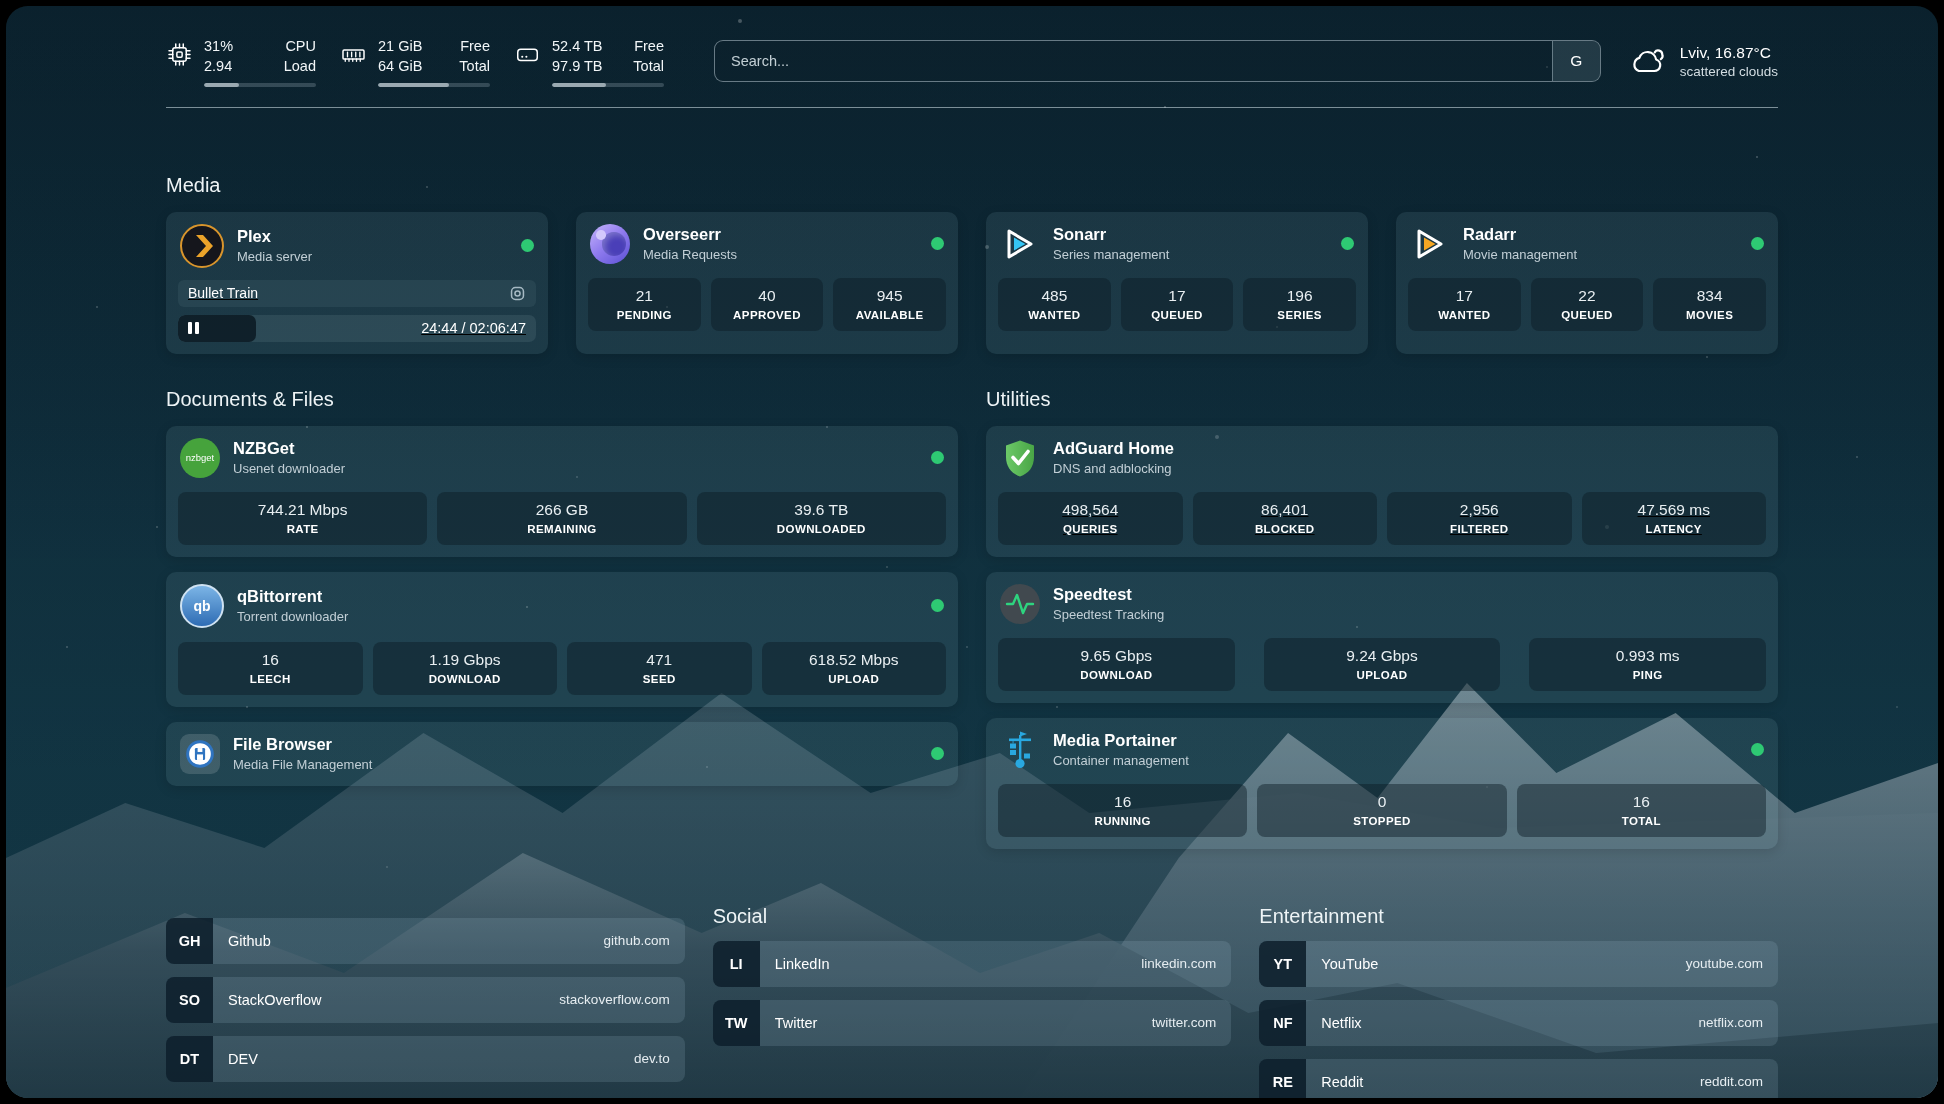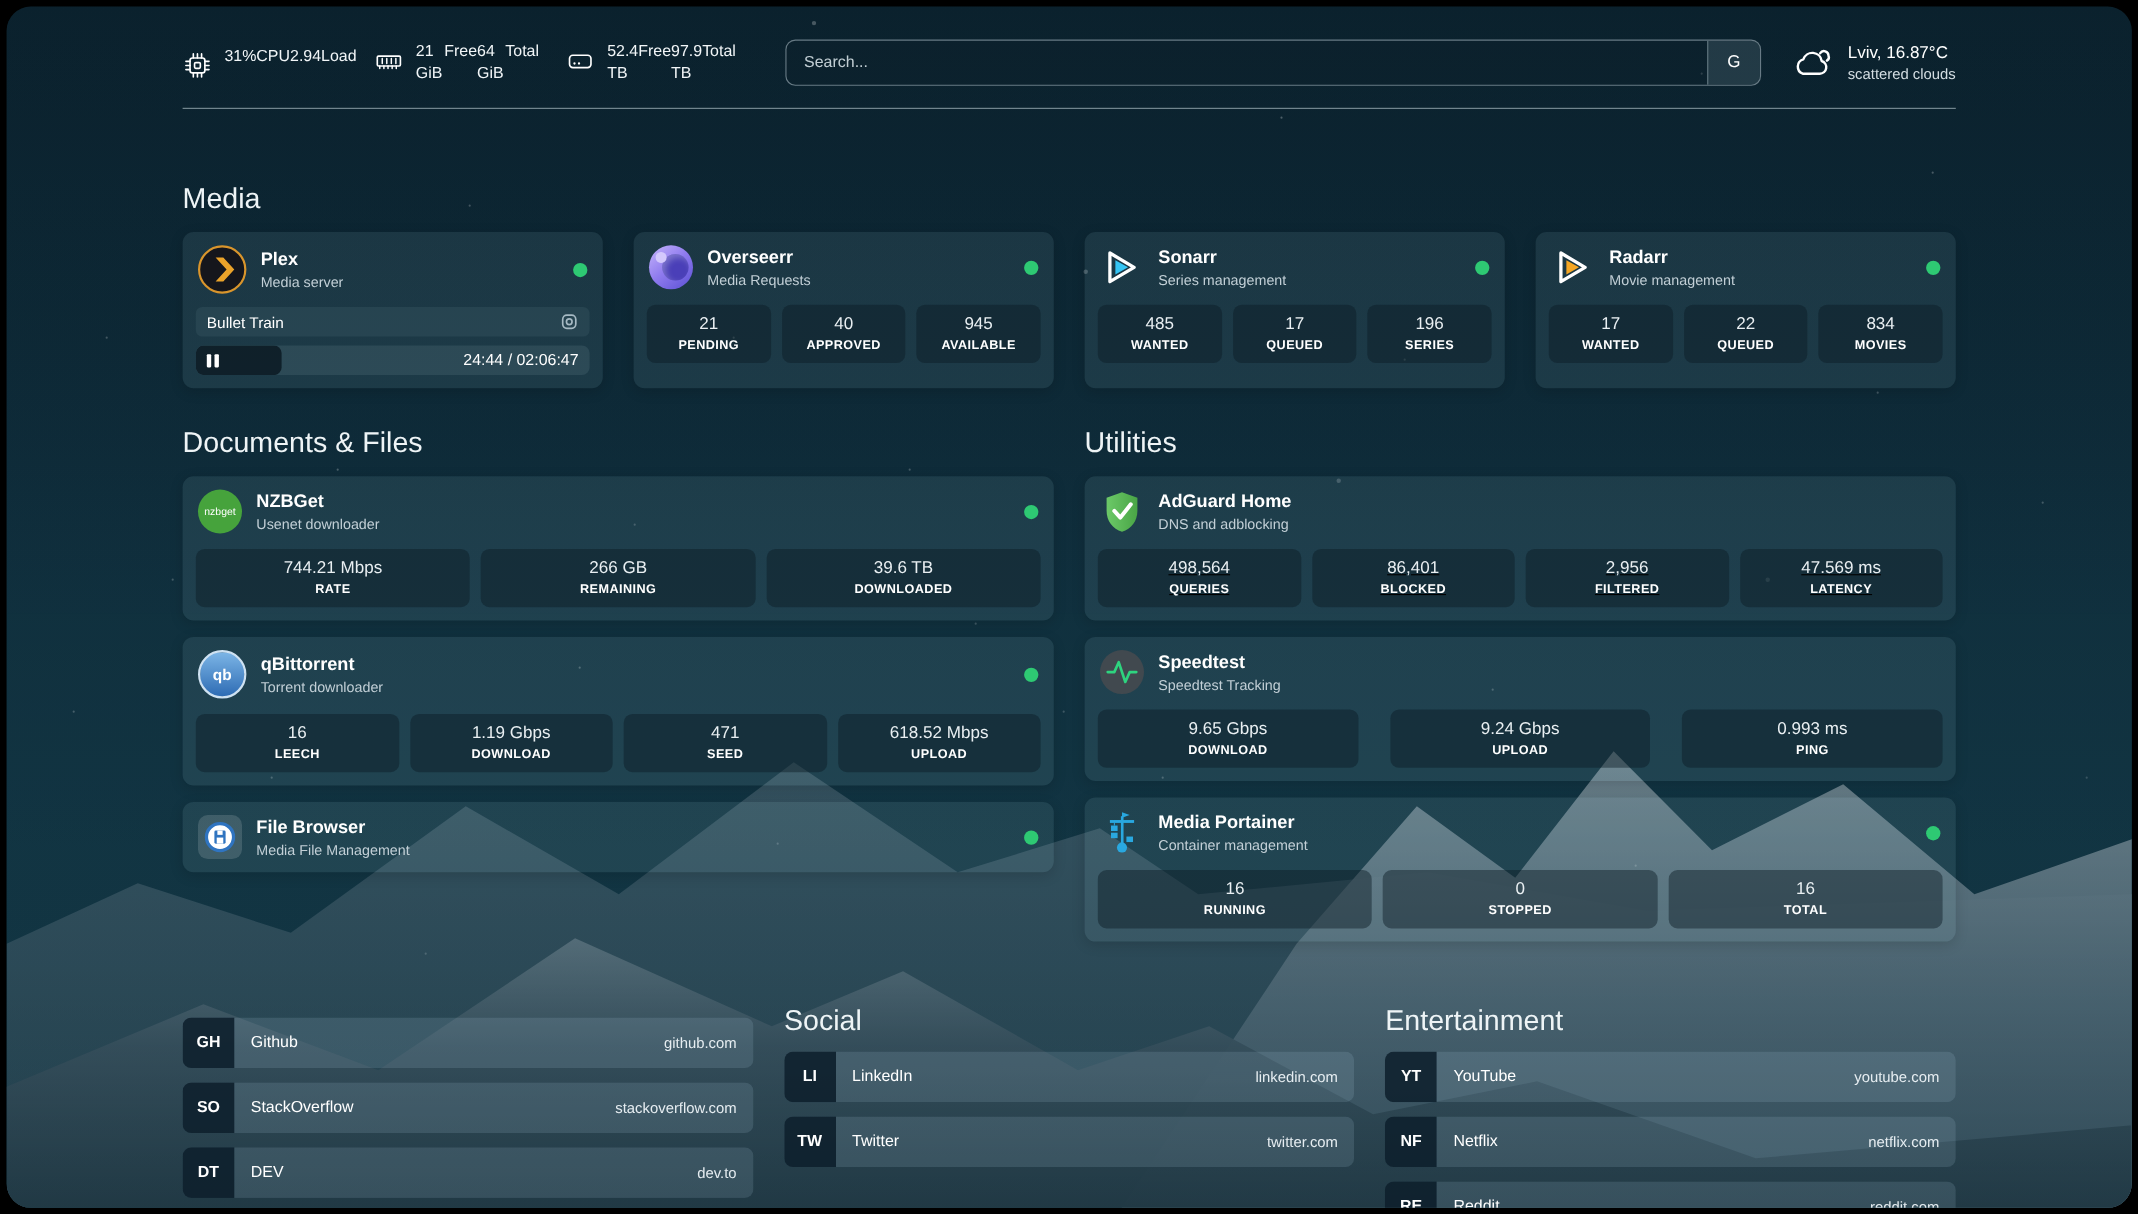--- a/index.html
+++ b/index.html
@@ -20,52 +20,52 @@
     1350px 620px 0 0 rgba(255,255,255,.4),1600px 520px 0 1px rgba(255,255,255,.3),240px 700px 0 0 rgba(255,255,255,.4),
     700px 760px 0 0 rgba(255,255,255,.35),1050px 700px 0 0 rgba(255,255,255,.4),1480px 780px 0 0 rgba(255,255,255,.35),
     1850px 450px 0 0 rgba(255,255,255,.4),380px 860px 0 0 rgba(255,255,255,.3),90px 300px 0 0 rgba(255,255,255,.4),
     1750px 150px 0 0 rgba(255,255,255,.45),1270px 320px 0 0 rgba(255,255,255,.35),820px 420px 0 0 rgba(255,255,255,.4),
     570px 470px 0 0 rgba(255,255,255,.35),1890px 700px 0 0 rgba(255,255,255,.3),960px 640px 0 0 rgba(255,255,255,.35),60px 640px 0 0 rgba(255,255,255,.4);}
   
   .content{position:relative;width:1612px;margin:0 auto;padding-top:30px;}
   .topbar{display:flex;align-items:center;}
   .sysstat{display:flex;align-items:flex-start;gap:11px;margin-right:24px;}
   .sysstat svg{width:27px;height:27px;margin-top:5px;flex:none;}
-  .sysstat .cols{display:flex;flex-direction:row;width:112px;}
+  .sysstat .cols{display:flex;flex-direction:column;width:112px;}
   .rowtxt{display:flex;justify-content:space-between;font-size:14.5px;color:#f2f6f8;line-height:1.4;}
   .bar{height:4px;border-radius:2px;background:rgba(140,160,172,.32);margin-top:6px;overflow:hidden;}
   .bar>span{display:block;height:100%;background:#9aa9b1;border-radius:2px;}
   .search{flex:1;display:flex;align-items:stretch;height:40px;border:1px solid rgba(205,222,230,.48);
     border-radius:9px;background:rgba(14,32,42,.28);margin:0 26px;overflow:hidden;}
   .search input{flex:1;background:transparent;border:none;outline:none;color:#e9eff2;font-size:14.5px;padding:0 16px;font-family:inherit;}
   .search input::placeholder{color:rgba(226,236,241,.85);}
   .search-btn{width:47px;display:flex;align-items:center;justify-content:center;cursor:pointer;
     border-left:1px solid rgba(205,222,230,.4);background:rgba(130,158,172,.20);color:#fff;font-size:15.5px;}
   .weather{display:flex;align-items:center;gap:13px;color:#fff;}
   .weather svg{width:40px;height:36px;}
   .weather .loc{font-size:15.5px;}
   .weather .cond{font-size:13.5px;color:#d3dde2;margin-top:2px;}
   .divider{height:1px;background:rgba(216,233,239,.55);margin-top:20px;}
-  .sec-title{font-size:26px;color:#eef4f6;font-weight:500;}
+  .sec-title{font-size:20px;color:#eef4f6;font-weight:500;}
   .grid4{margin-top:15px;display:grid;grid-template-columns:repeat(4,1fr);gap:28px;}
   .cols2{display:grid;grid-template-columns:1fr 1fr;gap:28px;margin-top:34px;}
   .col .card{margin-top:15px;}
   
   .card{background:rgba(152,196,212,.11);border-radius:10px;box-shadow:0 3px 12px rgba(0,0,0,.14);cursor:pointer;}
   .card-head{display:flex;align-items:center;gap:13px;padding:12px 14px;}
   .app-icon{width:40px;height:40px;flex:none;display:flex;align-items:center;justify-content:center;}
   .t-name{font-size:16.5px;color:#fff;font-weight:600;}
   .t-desc{font-size:13px;color:#c2cfd6;margin-top:3px;}
   .dot{width:13px;height:13px;border-radius:50%;background:var(--status-online);margin-left:auto;flex:none;}
   .stats{display:grid;gap:10px;padding:2px 12px 12px;}
   .stat-box{background:rgba(10,26,36,.45);border-radius:8px;text-align:center;padding:9px 6px 10px;}
   .stat-val{font-size:15.5px;color:#e9eff2;}
   .stat-lab{font-size:11.5px;font-weight:700;color:#fff;margin-top:4px;letter-spacing:.4px;}
   
-  .player{padding:0 12px 12px;}
+  .player{padding:0 12px 12px;text-decoration:underline;}
   .np-row{display:flex;justify-content:space-between;align-items:center;background:rgba(190,220,230,.07);
     border-radius:6px;padding:5px 10px;font-size:14px;color:#fff;}
   .np-row svg{width:17px;height:17px;cursor:pointer;}
   .p-bar{margin-top:8px;height:27px;border-radius:7px;background:rgba(185,215,228,.10);position:relative;display:flex;align-items:center;overflow:hidden;}
   .p-elapsed{position:absolute;left:0;top:0;bottom:0;background:rgba(8,20,30,.78);border-radius:7px;display:flex;align-items:center;padding-left:10px;}
   .pause{display:flex;gap:3.5px;}
   .pause i{width:3.5px;height:12px;background:#fff;border-radius:1px;}
   .p-time{margin-left:auto;padding-right:10px;font-size:14.5px;color:#fff;position:relative;z-index:1;}
   
   .icon-plex{background:#15161c;border-radius:50%;border:2px solid #d9952c;}

